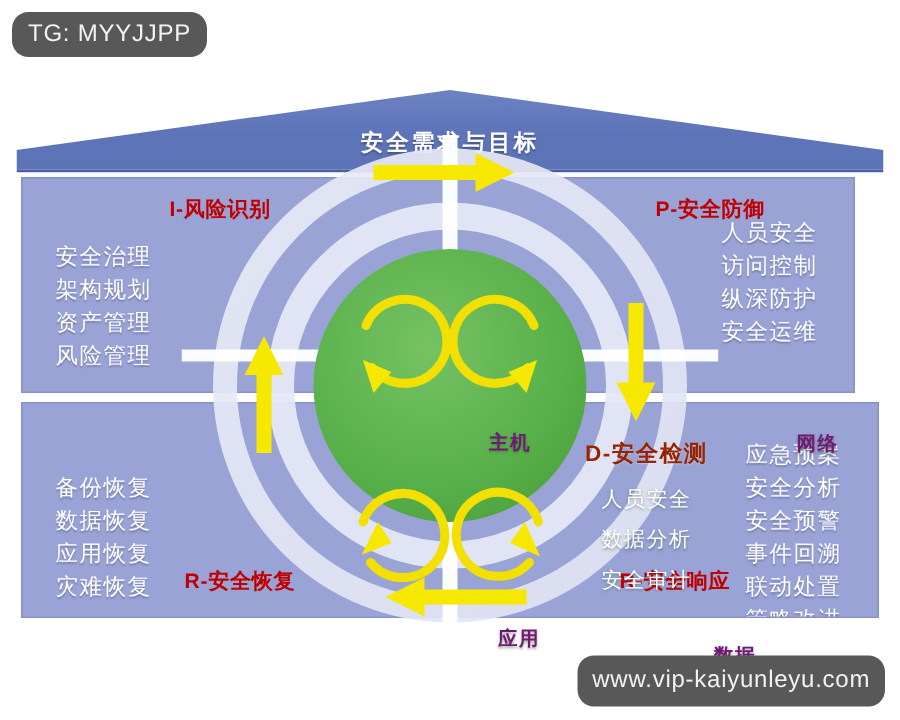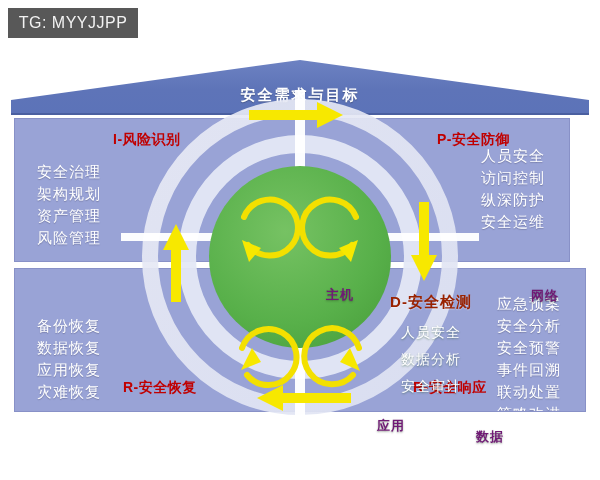--- a/index.html
+++ b/index.html
@@ -12,20 +12,21 @@
   }
   #stage{position:absolute;left:0;top:0;width:600px;height:480px;}
 
   
   .wm{
     position:absolute;
     background:#585858;
     color:#f2f2f2;
     display:flex;align-items:center;justify-content:center;
     letter-spacing:.5px;
+    border-radius:11px;
   }
   #tg-badge{left:8px;top:8px;width:130px;height:30px;font-size:16px;}
   #site-badge{left:385px;top:437px;width:205px;height:34px;font-size:16px;}
 
   
   #roof{
     position:absolute;left:11px;top:60px;width:578px;height:55px;
   }
   #roof svg{display:block;}
   #roof-label{
@@ -86,21 +87,21 @@
     position:absolute;
     color:#701a75;
     font-size:13px;
     font-weight:700;
     letter-spacing:1px;
     white-space:nowrap;
     text-shadow:0 1px 2px rgba(40,60,40,.45);
   }
   #lbl-host{left:205px;top:196px;}
   #lbl-net{left:370px;top:197px;margin-left:40px;}
-  #lbl-app{left:211px;top:327px;margin-left:45px;}
+  #lbl-app{left:211px;top:327px;}
   #lbl-data{left:355px;top:338px;}
 
   #core-title{
     position:absolute;left:255px;top:203px;width:110px;
     text-align:center;color:#992200;font-size:15px;font-weight:bold;
     letter-spacing:1px;white-space:nowrap;
     text-shadow:0 1px 1px rgba(255,255,255,.35);
   }
   #core-list{
     position:absolute;left:250px;top:229px;width:120px;
@@ -239,14 +240,17 @@
     <div class="ring-label" id="lbl-data">数据</div>
 
     <div id="core-title">D-安全检测</div>
     <div id="core-list">
       <div>人员安全</div>
       <div>数据分析</div>
       <div>安全审计</div>
     </div>
   </div>
 
+  <div class="wm" id="site-badge">
+    <span>www.vip-kaiyunleyu.com</span>
+  </div>
 
 </div>
 
 </body></html>

